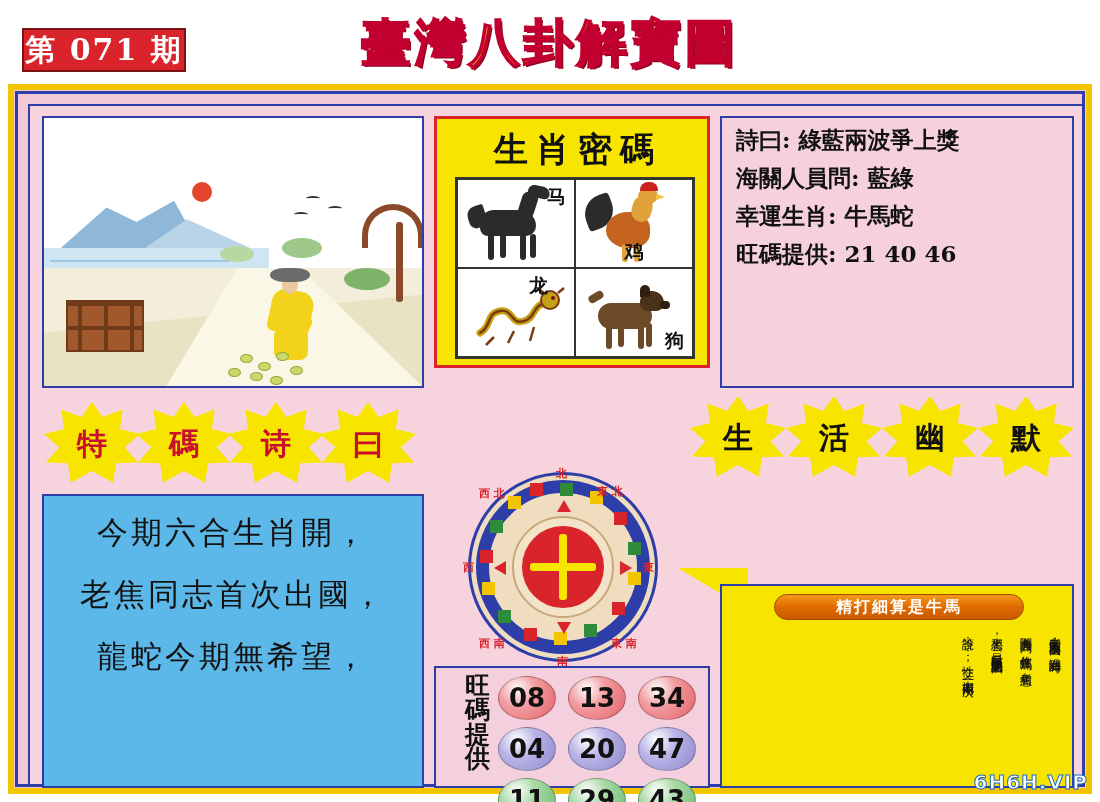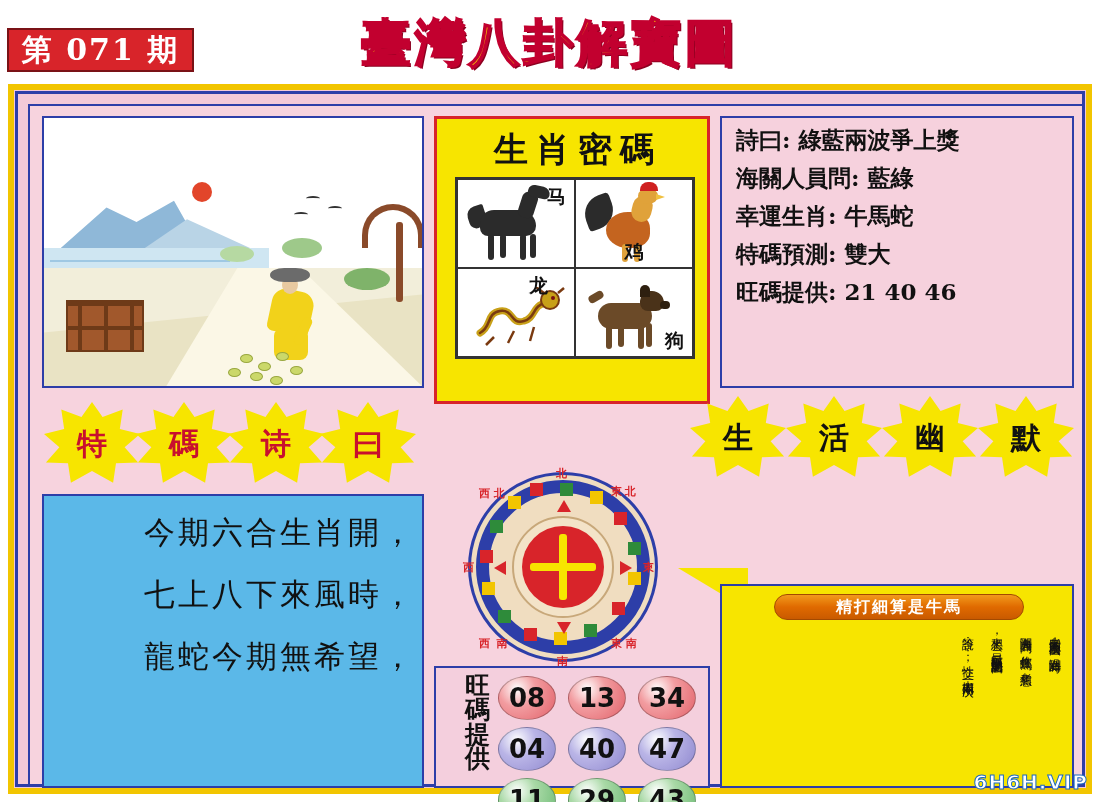--- a/index.html
+++ b/index.html
@@ -11,22 +11,22 @@
     overflow:hidden;
   }
   #page {
     position:relative;
     width:1100px; height:802px;
     background:#ffffff;
   }
 
   
   .issue-badge {
-    position:absolute; left:7px; top:28px;
-    width:187px; height:44px;
+    position:absolute; left:22px; top:28px;
+    width:164px; height:44px;
     background:#d8242a;
     border:2px solid #7a1216;
     color:#ffffff;
     font-size:30px; font-weight:bold;
     letter-spacing:2px;
     display:flex; align-items:center; justify-content:center;
     font-family:"DejaVu Serif", serif;
   }
   .main-title {
     position:absolute; left:0; top:10px; width:1100px;
@@ -144,21 +144,21 @@
   }
   .coin {
     position:absolute; width:13px; height:9px;
     background:#cbd86a; border:1px solid #9aa840; border-radius:50%;
   }
   .ill-bird { position:absolute; width:14px; height:5px; border-top:2px solid #333; border-radius:50%; }
 
   
   .zodiac-box {
     position:absolute; left:404px; top:10px;
-    width:276px; height:288px;
+    width:276px; height:252px;
     background:#f7e500;
     border:3px solid #d8242a;
     padding-left:12px;
   }
   .zodiac-title {
     text-align:center;
     font-family:"DejaVu Serif", serif;
     font-size:34px; font-weight:bold;
     letter-spacing:8px;
     color:#111;
@@ -253,21 +253,21 @@
     width:382px; height:294px;
     background:#5bb8e8;
     border:2px solid #2d3ea8;
     padding:16px 6px 0 6px;
     overflow:hidden;
   }
   .poem-line {
     font-family:"DejaVu Serif", serif;
     font-size:31px;
     color:#111;
-    text-align:right;
+    text-align:center;
     letter-spacing:3px;
     margin-bottom:20px;
     white-space:nowrap;
   }
 
   
   .bagua {
     position:absolute; left:430px; top:358px;
     width:206px; height:206px;
   }
@@ -531,44 +531,40 @@
         </div>
         <div class="info-line">
           <span class="lbl">海關人員問:</span>
           <span class="val">藍綠</span>
         </div>
         <div class="info-line">
           <span class="lbl">幸運生肖:</span>
           <span class="val">牛馬蛇</span>
         </div>
         <div class="info-line">
-          <span class="lbl">特碼預測:</span>
-          <span class="val">雙大</span>
-        </div>
-        <div class="info-line">
           <span class="lbl">旺碼提供:</span>
           <span class="val">21 40 46</span>
         </div>
       </div>
 
       <div class="star star-red" style="left:14px; top:296px;">特</div>
       <div class="star star-red" style="left:106px; top:296px;">碼</div>
       <div class="star star-red" style="left:198px; top:296px;">诗</div>
       <div class="star star-red" style="left:290px; top:296px;">曰</div>
 
       <div class="star" style="left:660px; top:290px;">生</div>
       <div class="star" style="left:756px; top:290px;">活</div>
       <div class="star" style="left:852px; top:290px;">幽</div>
       <div class="star" style="left:948px; top:290px;">默</div>
 
       <div class="wedge"></div>
 
       <div class="poem-box">
         <div class="poem-line">今期六合生肖開，</div>
-        <div class="poem-line">七上八下來風時，</div>
+        <div class="poem-line">老焦同志首次出國，</div>
         <div class="poem-line">龍蛇今期無希望，</div>
       </div>
 
       <div class="bagua">
         <div class="bagua-disc"></div>
         <div class="bagua-ring"></div>
         <div class="seg" style="left:70px;top:19px;background:#d8242a;"></div>
         <div class="seg" style="left:100px;top:19px;background:#2e8b3a;"></div>
         <div class="seg" style="left:130px;top:27px;background:#f2c500;"></div>
         <div class="seg" style="left:154px;top:48px;background:#d8242a;"></div>
@@ -587,36 +583,36 @@
         <div class="bagua-center">
           <div class="cross-v"></div>
           <div class="cross-h"></div>
         </div>
         <div class="arrow ar-up"></div>
         <div class="arrow ar-dn"></div>
         <div class="arrow ar-lf"></div>
         <div class="arrow ar-rt"></div>
         <div class="bg-label out" style="left:18px;top:22px;">西 北</div>
         <div class="bg-label out" style="left:95px;top:2px;">北</div>
-        <div class="bg-label out" style="left:150px;top:20px;font-family:Liberation Serif, serif;">東 北</div>
+        <div class="bg-label out" style="left:136px;top:20px;">東 北</div>
         <div class="bg-label out" style="left:2px;top:96px;">西</div>
         <div class="bg-label out" style="left:182px;top:96px;">東</div>
-        <div class="bg-label out" style="left:18px;top:172px;font-family:Liberation Mono, monospace;">西 南</div>
+        <div class="bg-label out" style="left:18px;top:172px;">西 南</div>
         <div class="bg-label out" style="left:96px;top:190px;">南</div>
         <div class="bg-label out" style="left:150px;top:172px;">東 南</div>
       </div>
 
       <div class="nums-panel">
         <div class="nums-label">旺碼提供</div>
         <div class="nums-grid">
           <div class="ball red">08</div>
           <div class="ball red">13</div>
           <div class="ball red">34</div>
           <div class="ball blue">04</div>
-          <div class="ball blue">40</div>
+          <div class="ball blue">20</div>
           <div class="ball blue">47</div>
           <div class="ball green">11</div>
           <div class="ball green">29</div>
           <div class="ball green">43</div>
         </div>
       </div>
 
       <div class="joke-panel">
         <div class="joke-title">精打細算是牛馬</div>
         <div class="joke-body">

